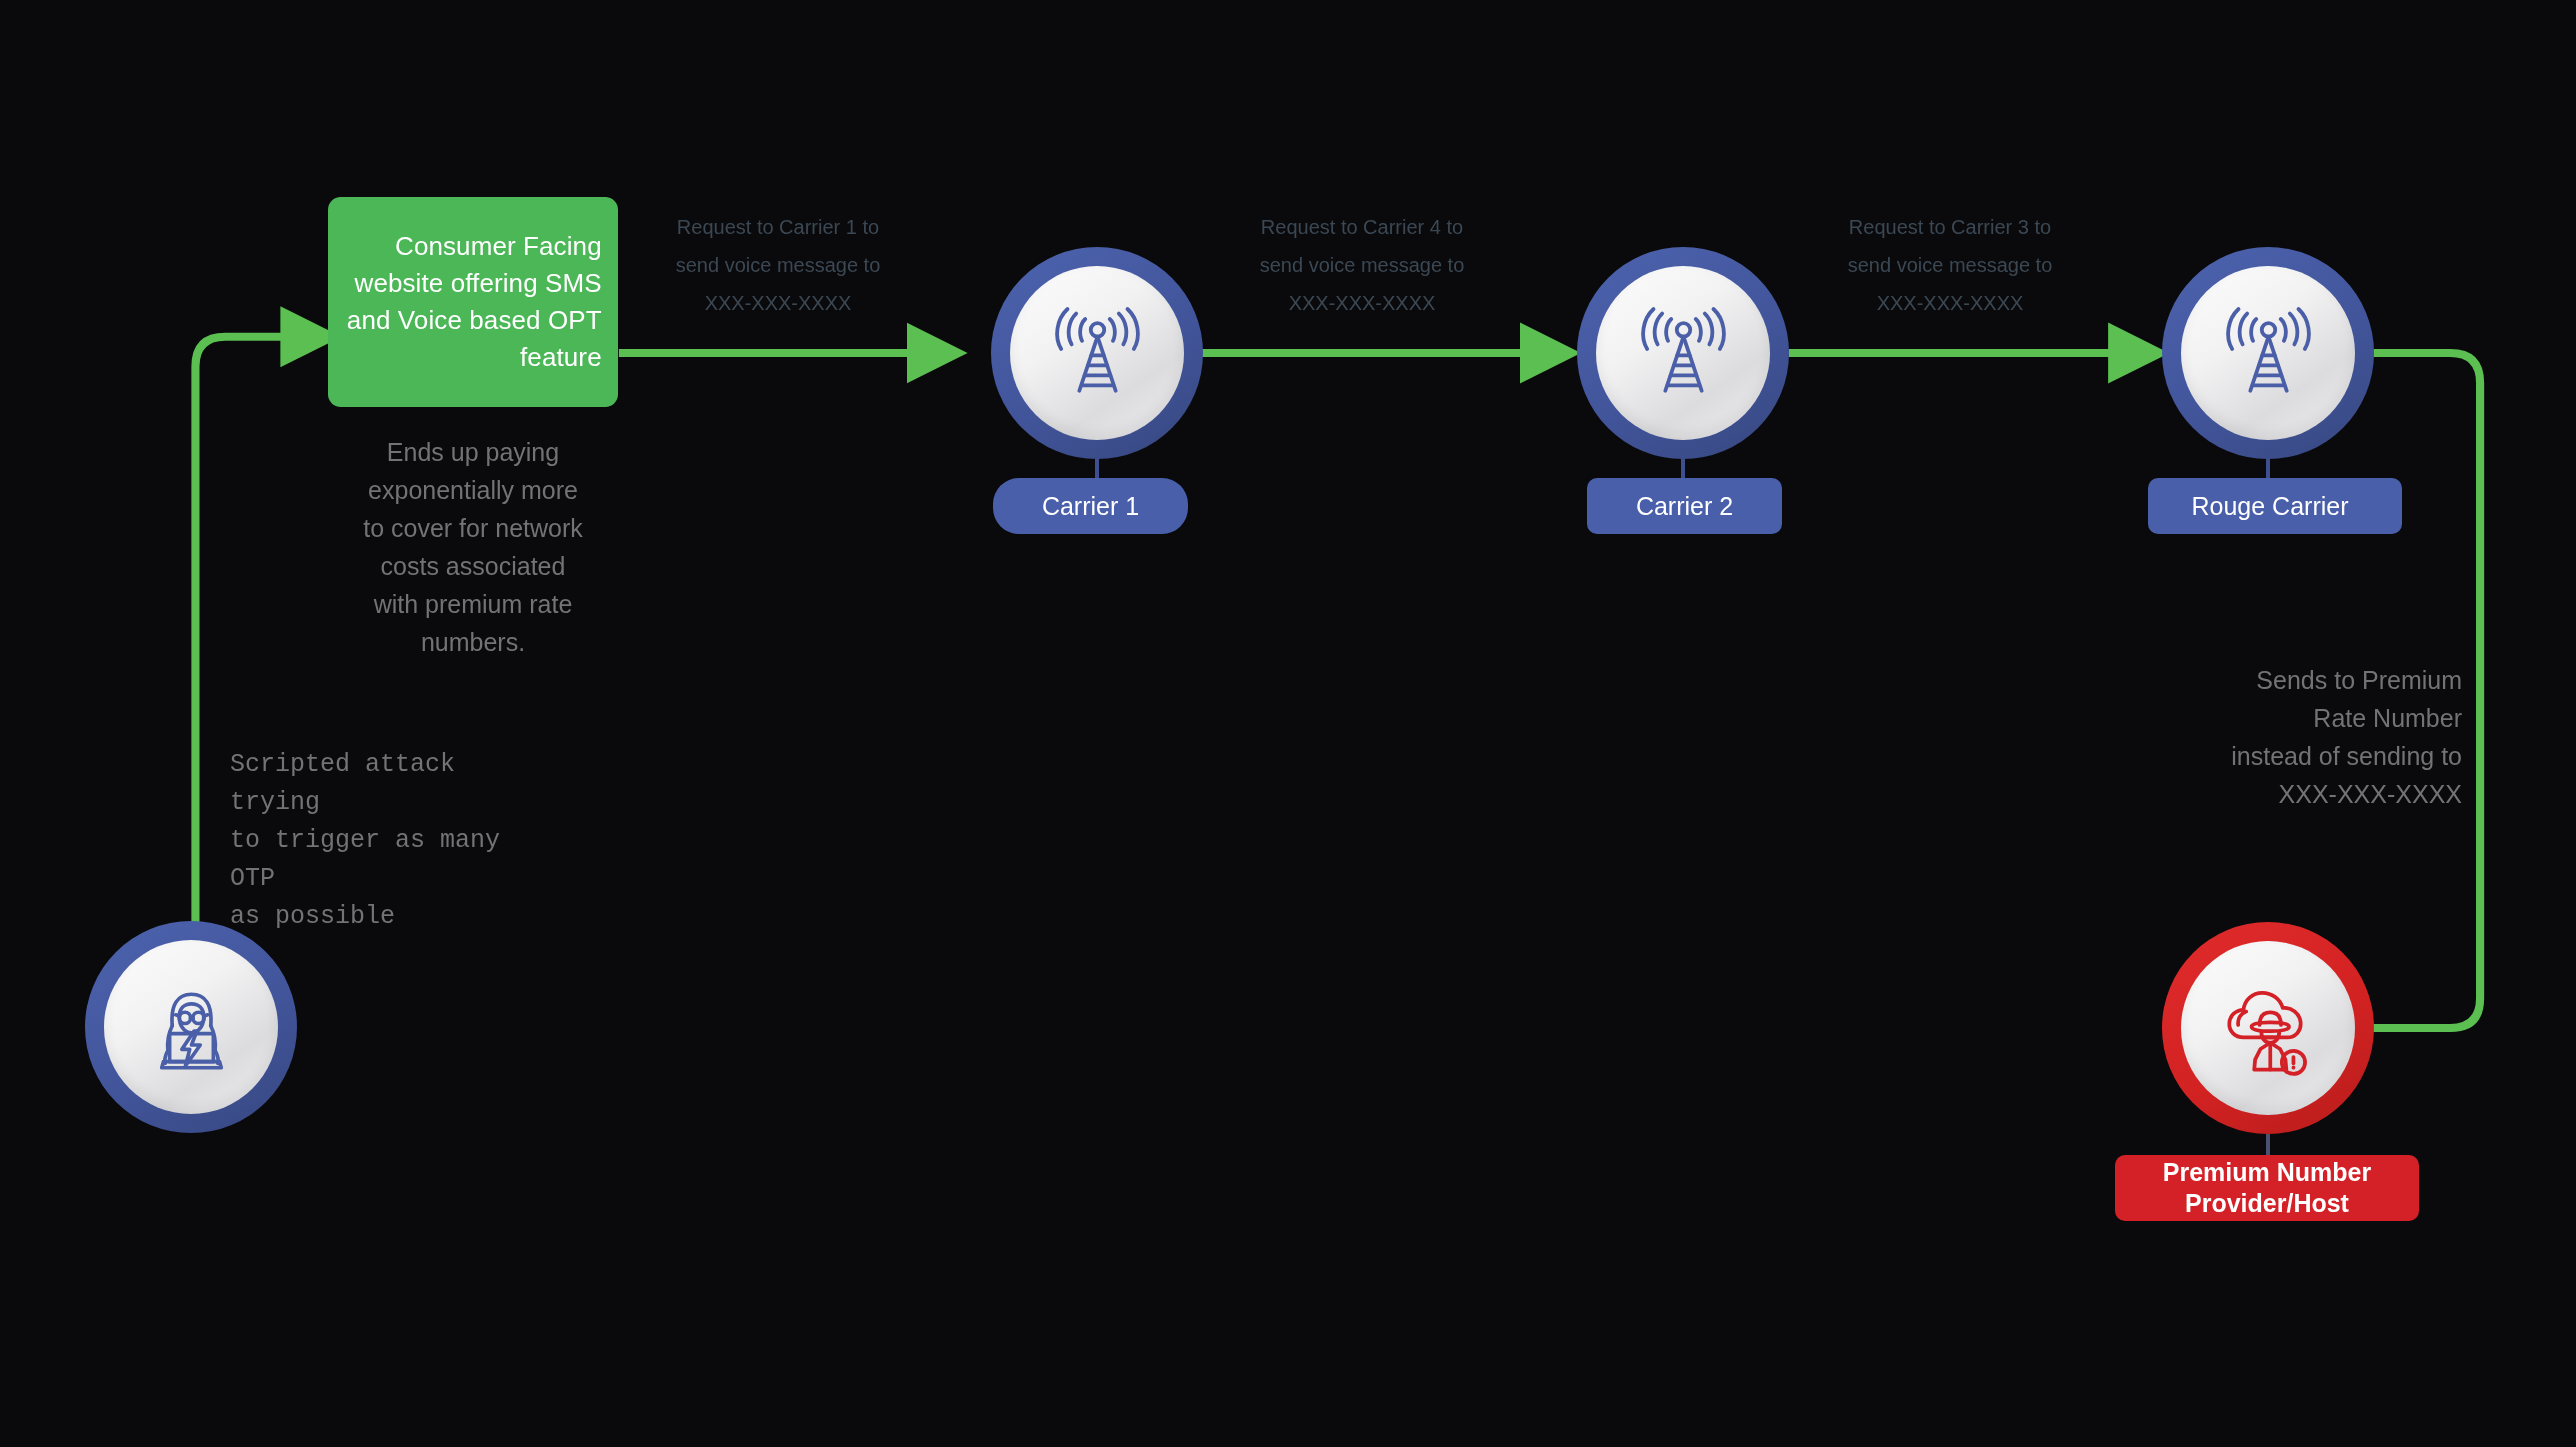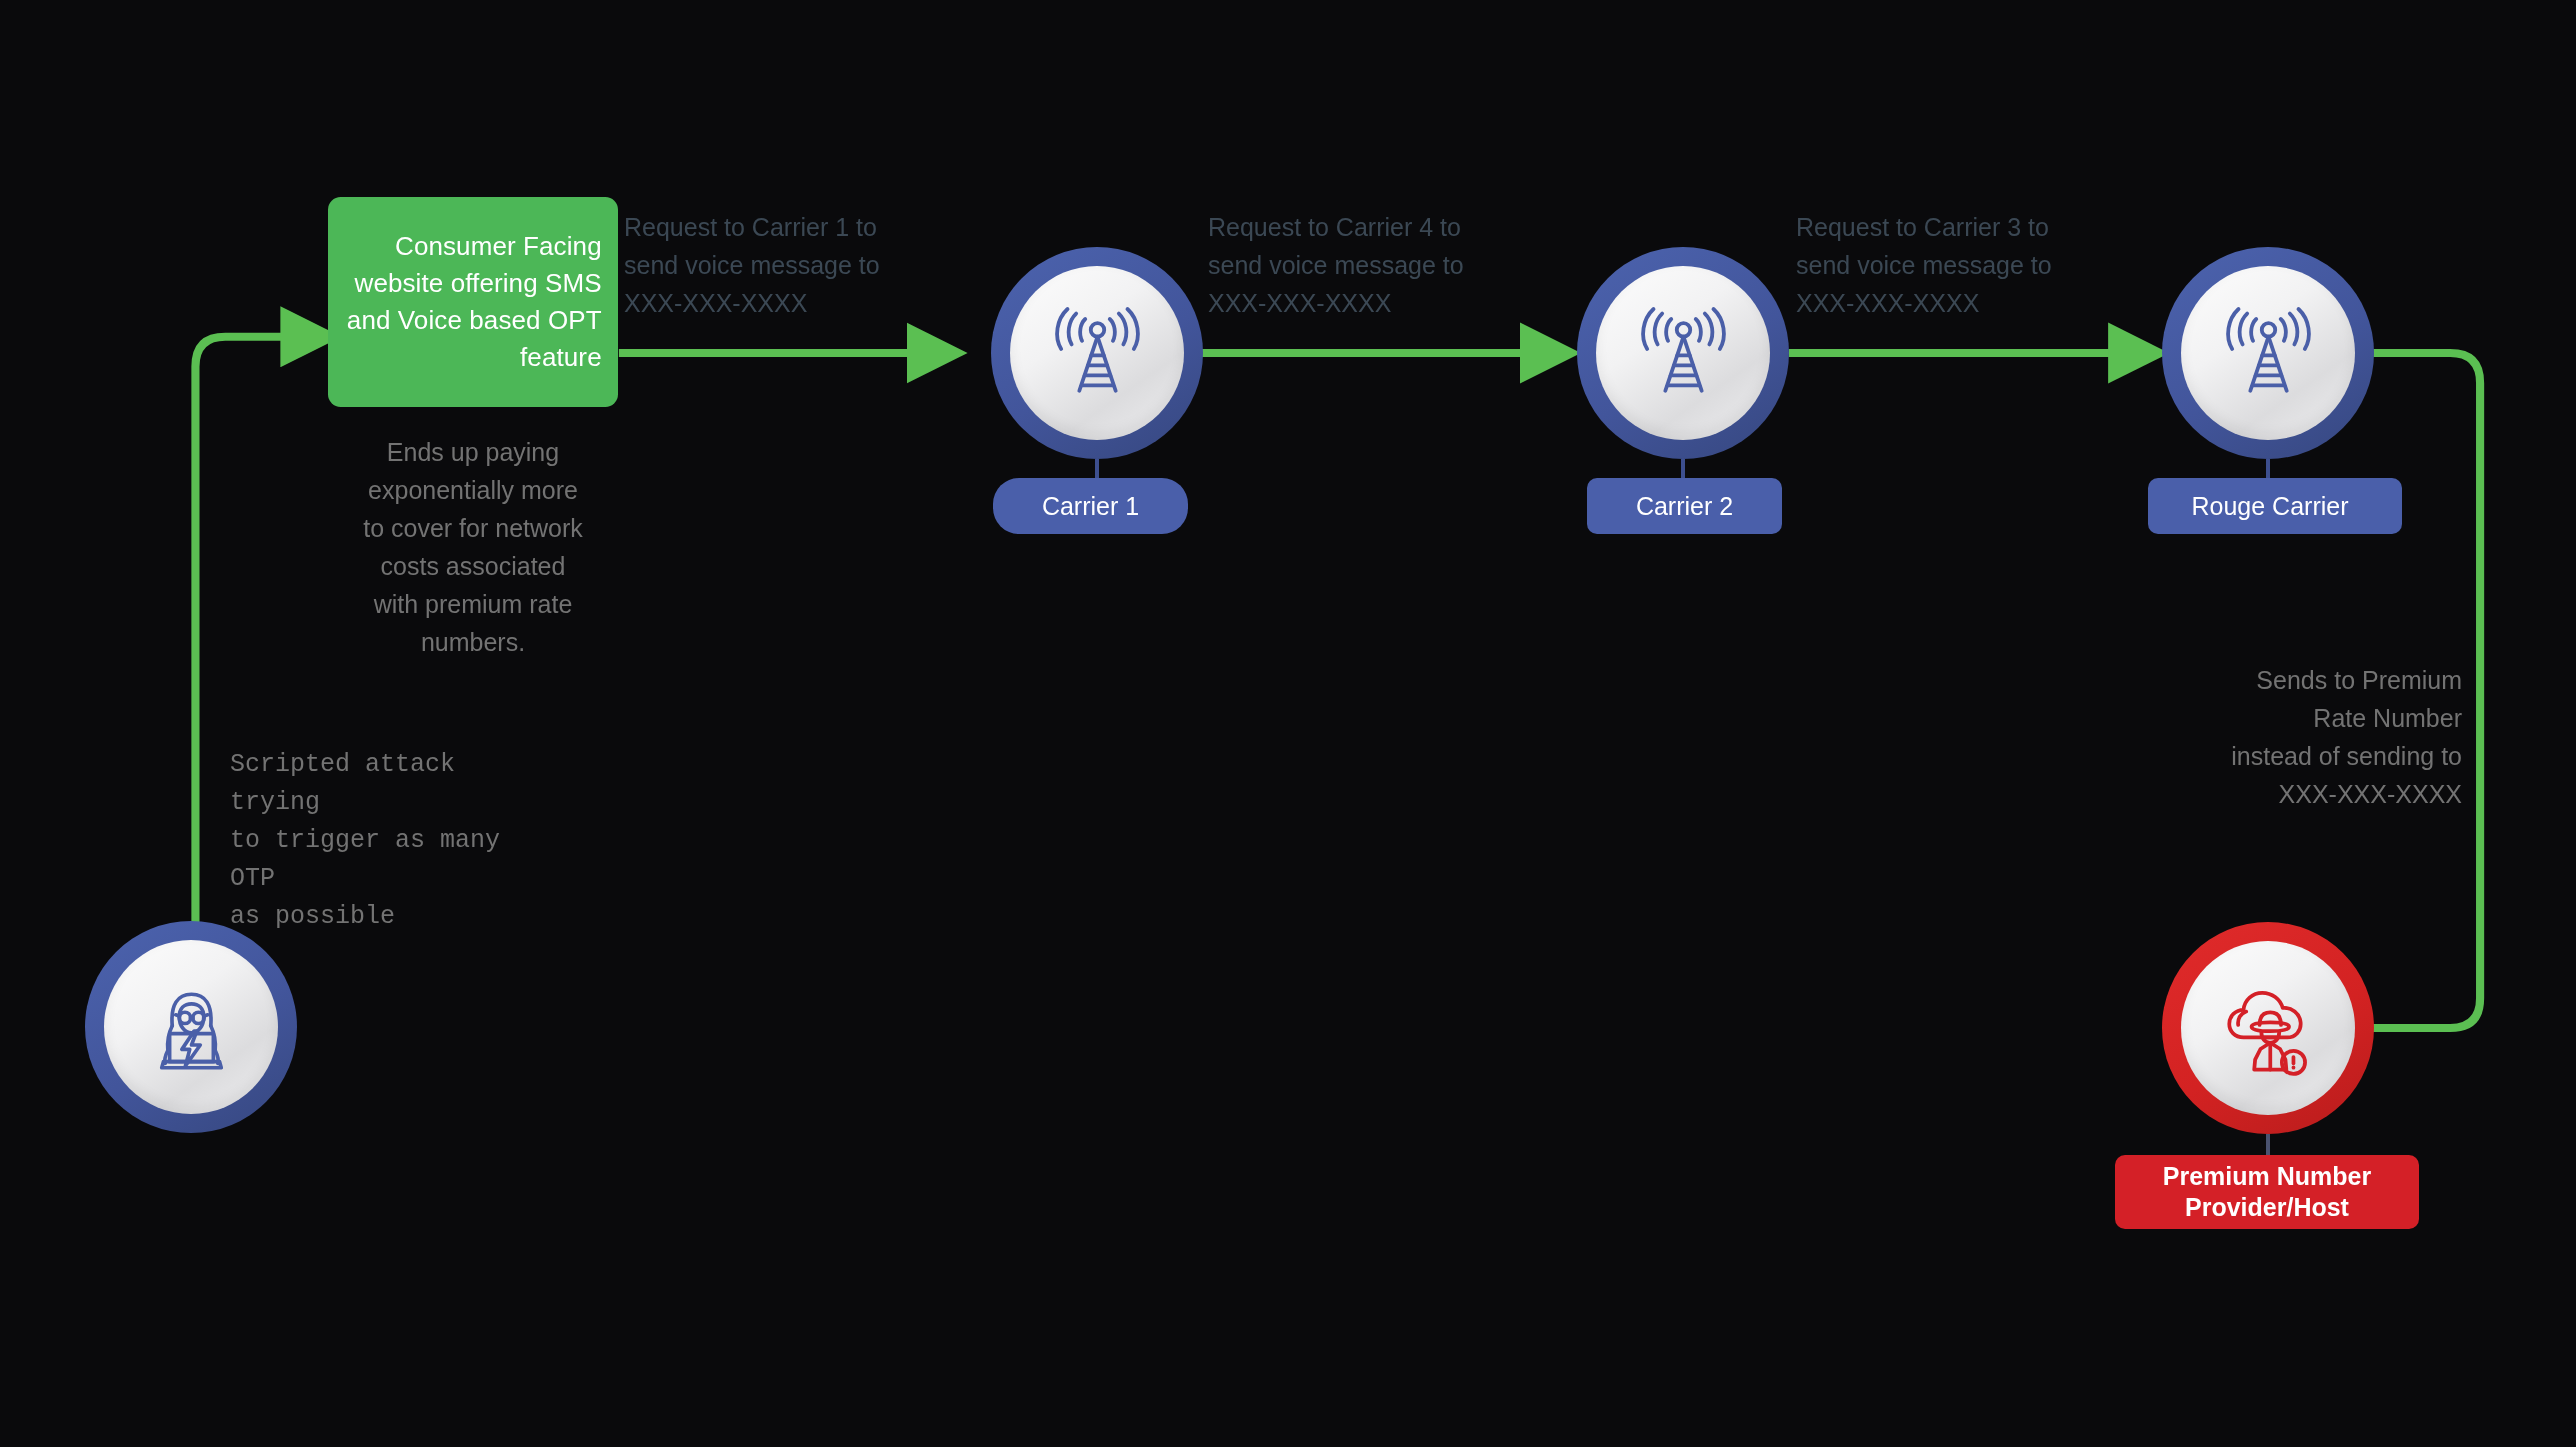--- a/index.html
+++ b/index.html
@@ -66,22 +66,23 @@
   .annot.left   { text-align: left; }
   .annot.right  { text-align: right; }
 
   .annot-cost     { left: 328px; top: 433px;  width: 290px; }
   .annot-script   { left: 230px; top: 746px;  width: 326px; font-family: Liberation Mono, monospace; }
   .annot-premium  { left: 2163px; top: 661px; width: 299px; }
 
   .edge-label {
     position: absolute;
     color: #3b4854;
-    font-size: 25px;
+    font-size: 20px;
     line-height: 38px;
+    text-align: center;
     white-space: pre-line;
   }
   .edge-label-1 { left: 624px;  top: 208px; width: 308px; }
   .edge-label-2 { left: 1208px; top: 208px; width: 308px; }
   .edge-label-3 { left: 1796px; top: 208px; width: 308px; }
 
   
   .node {
     position: absolute;
     width: 212px;
@@ -135,21 +136,21 @@
     box-sizing: border-box;
     padding: 0 18px;
   }
   .pill.blue { background: #4A5FAA; }
   .pill.red  {
     background: #D42027;
     font-weight: bold;
     font-size: 25px;
     line-height: 31px;
     text-align: center;
-    height: 74px;
+    height: 66px;
     flex-direction: column;
   }
   .pill .ptext { white-space: pre-line; text-align: center; }
 </style>
 </head>
 <body>
 
 <div id="stage">
 
   <svg class="edges" viewBox="0 0 2847 1600" width="2576" height="1448" xmlns="http://www.w3.org/2000/svg">

